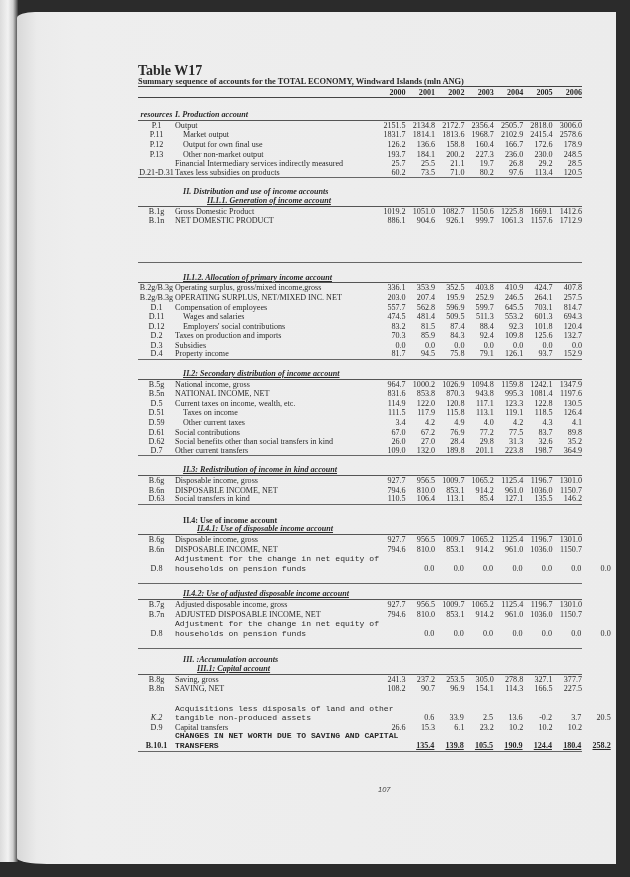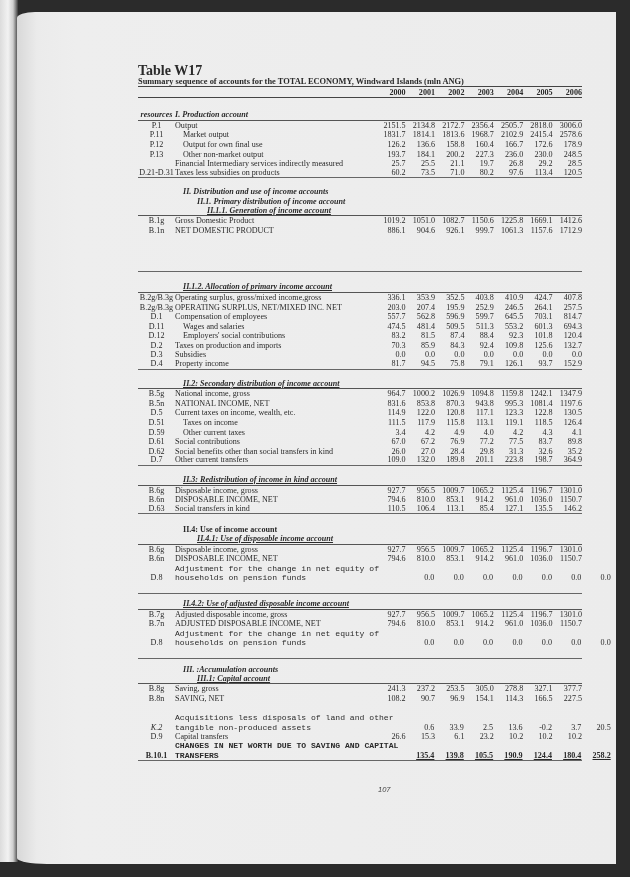--- a/index.html
+++ b/index.html
@@ -149,24 +149,20 @@
         </div>
       </div>
     </div>
 
   <div class="gap" style="height:9px"></div>
 
   <div class="row">
     <span class="code"></span>
       <span class="label sec-head ind1">II. Distribution and use of income accounts</span>
   </div>
-  <div class="row">
-    <span class="code"></span>
-      <span class="label sec-head ind2">II.1. Primary distribution of income account</span>
-  </div>
   <div class="row sec-line">
     <span class="code"></span>
       <span class="label sec-head ind3 ul">II.1.1. Generation of income account</span>
   </div>
   <div>
       <div class="row">
         <span class="code">B.1g</span>
         <span class="label">Gross Domestic Product</span>
         <div class="vals">
           <span class="v">1019.2</span>

